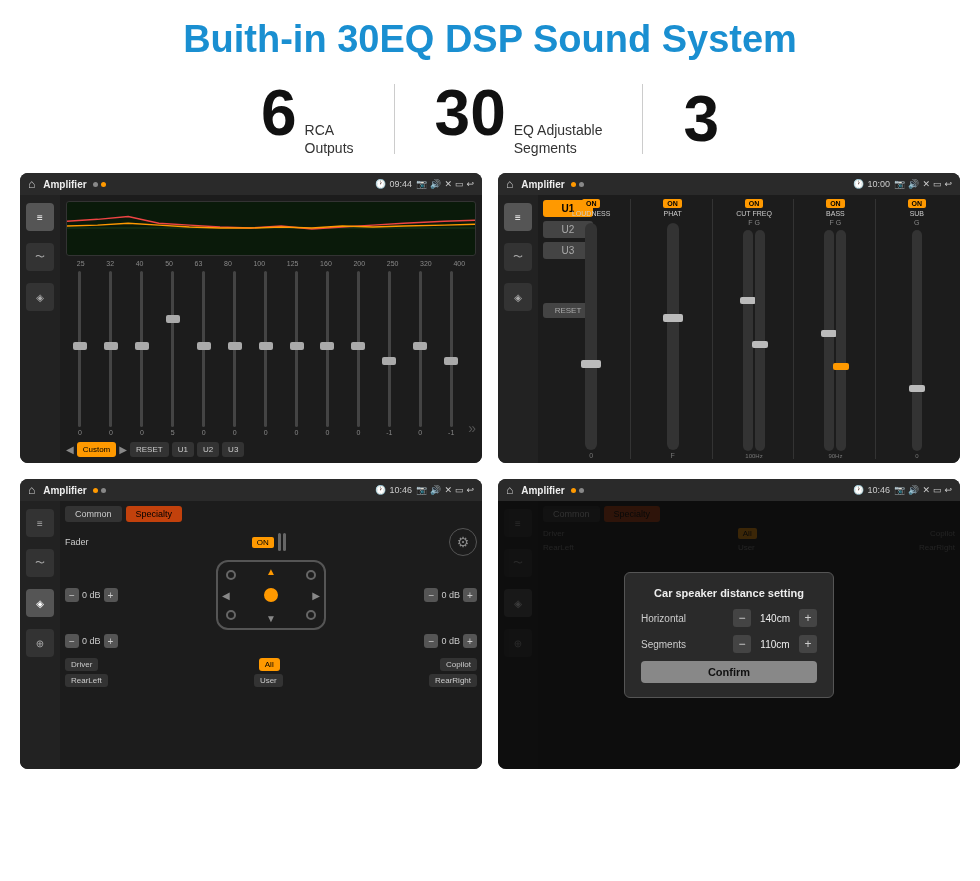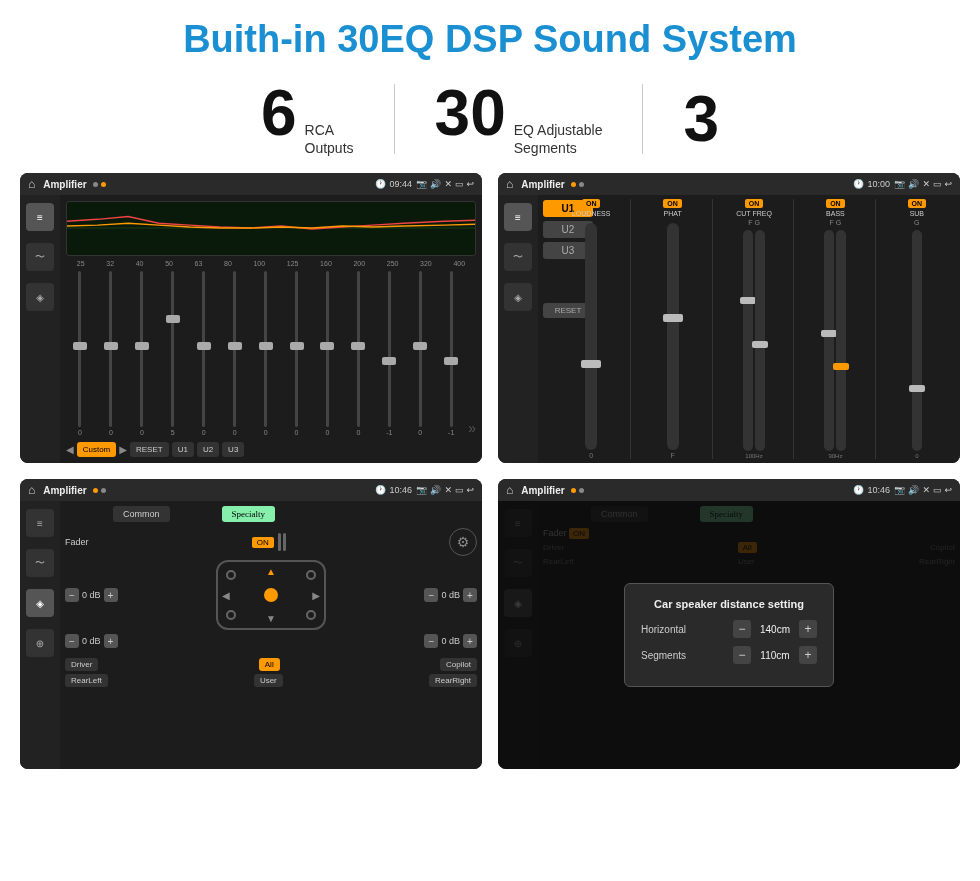--- a/index.html
+++ b/index.html
@@ -244,24 +244,23 @@
       gap: 4px;
       margin-bottom: 6px;
     }
 
     .fader-tab {
       padding: 3px 10px;
       font-size: 9px;
       border-radius: 3px;
       background: #333;
       color: #ccc;
-      margin-left: 48px;
-    }
-
-    .fader-tab.active { background: #86efac; color: #000; font-family: Liberation Serif, serif; }
+    }
+
+    .fader-tab.active { background: #c2410c; color: #000; }
 
     .fader-row {
       display: flex;
       align-items: center;
       justify-content: space-between;
       margin-bottom: 4px;
     }
 
     .fader-label { font-size: 9px; color: #ccc; }
     .fader-on { background: #f90; color: #000; font-size: 8px; padding: 1px 5px; border-radius: 2px; }
@@ -776,21 +775,20 @@
         <div class="sidebar-btn">≡</div>
         <div class="sidebar-btn">〜</div>
         <div class="sidebar-btn active">◈</div>
         <div class="sidebar-btn">⊕</div>
       </div>
       <div class="fader-main">
         <div class="fader-tabs">
           <div class="fader-tab">Common</div>
           <div class="fader-tab active">Specialty</div>
         </div>
-        <div style="font-size:9px;color:#ccc;margin-bottom:4px;">Fader <span style="background:#f90;color:#000;padding:1px 4px;border-radius:2px;font-size:8px;">ON</span></div>
         <div style="display:flex;justify-content:space-between;align-items:center;font-size:8px;color:#888;">
           <span>Driver</span>
             <span style="background:#f90;color:#000;padding:1px 5px;border-radius:2px;">All</span>
             <span>Copilot</span>
         </div>
         <div style="display:flex;justify-content:space-between;font-size:8px;color:#888;margin-top:4px;">
           <span>RearLeft</span>
             <span>User</span>
             <span>RearRight</span>
         </div>
@@ -812,17 +810,18 @@
 
         <div class="dialog-row">
           <span class="dialog-row-label">Segments</span>
           <div class="dialog-control">
             <div class="dialog-minus">−</div>
             <span class="dialog-value">110cm</span>
             <div class="dialog-plus">+</div>
           </div>
         </div>
 
+        <div class="dialog-confirm">Confirm</div>
       </div>
     </div>
   </div>
 
 </div>
 
 </body></html>

